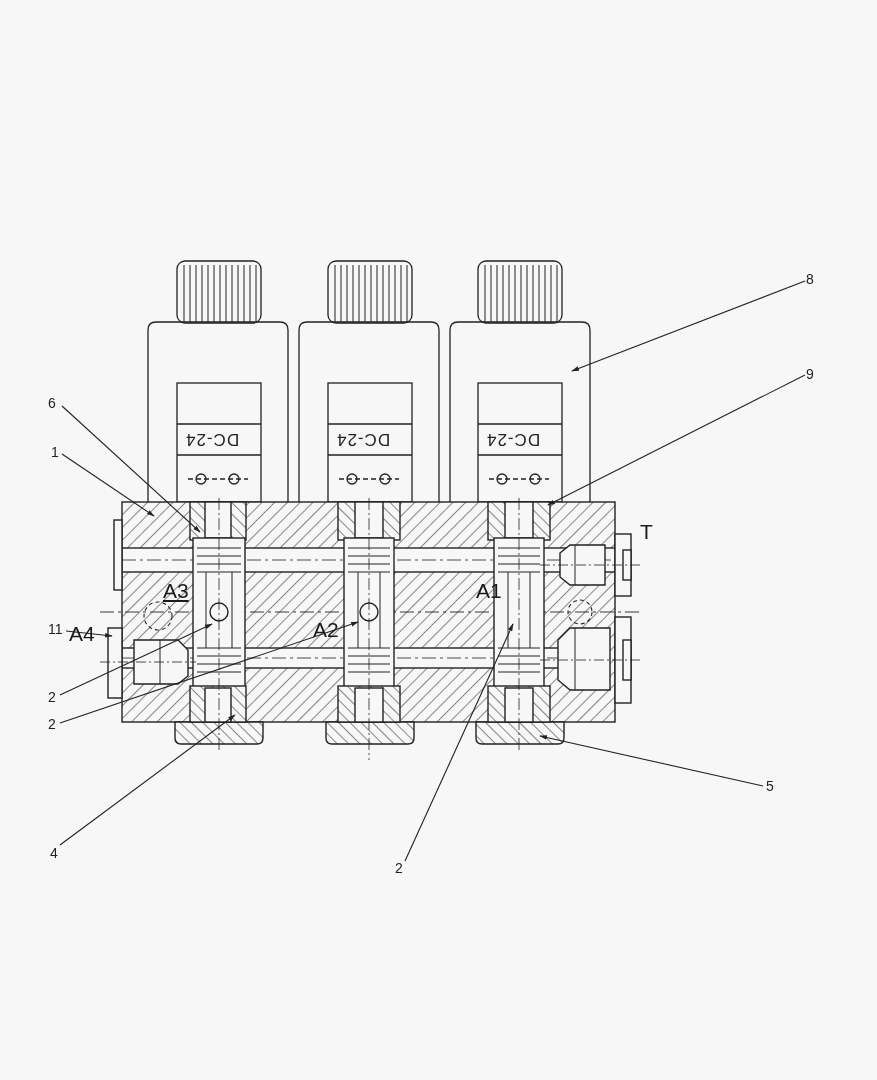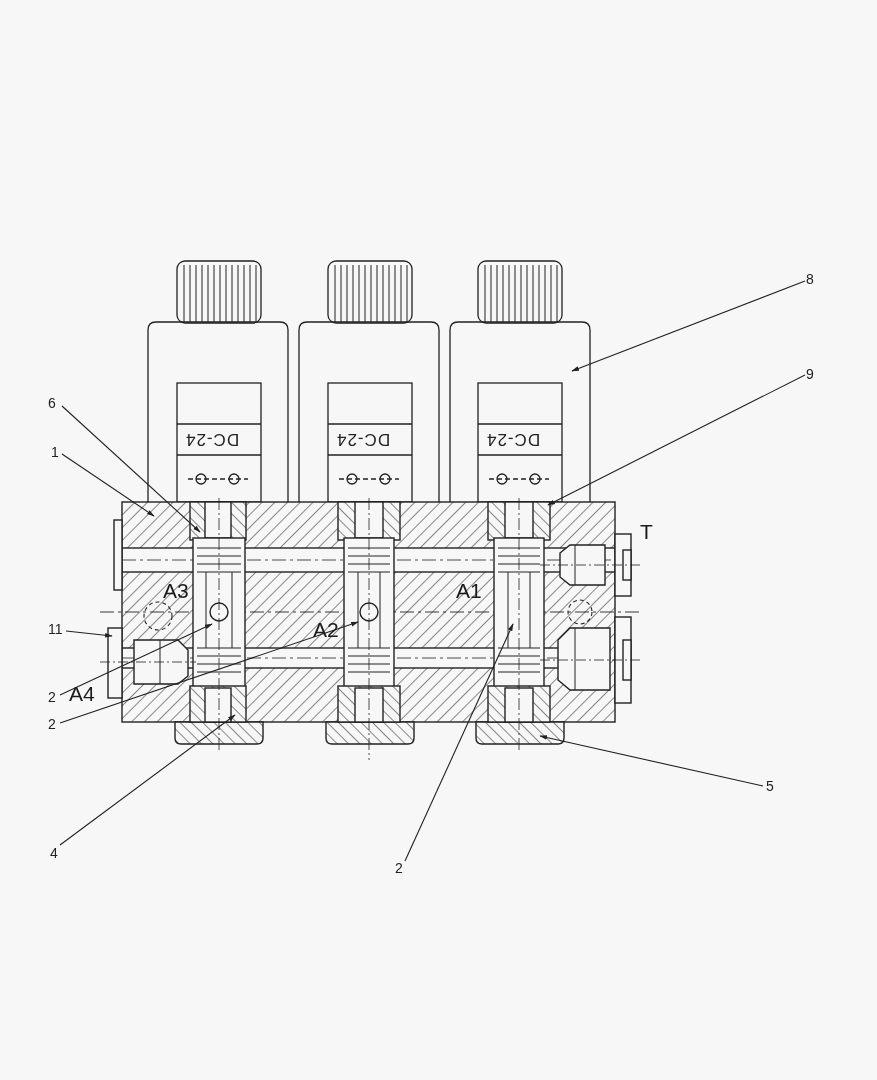--- a/index.html
+++ b/index.html
@@ -223,24 +223,24 @@
     <line x1="60" y1="845" x2="235" y2="715" marker-end="url(#arrow)"></line>
     <line x1="405" y1="861" x2="513" y2="624" marker-end="url(#arrow)"></line>
     <line x1="763" y1="786" x2="540" y2="736" marker-end="url(#arrow)"></line>
   </g>
 </svg>
 
 <div class="coil-text" style="left:185px; top:431px;">DC-24</div>
 <div class="coil-text" style="left:336px; top:431px;">DC-24</div>
 <div class="coil-text" style="left:486px; top:431px;">DC-24</div>
 
-<div class="port-label" style="left:163px; top:580px;">A3</div>
+<div class="port-label" style="left:163px; top:580px;text-decoration:underline;">A3</div>
 <div class="port-label" style="left:313px; top:580px;margin-top:39px;">A2</div>
-<div class="port-label" style="left:456px; top:580px;">A1</div>
-<div class="port-label" style="left:69px; top:683px;">A4</div>
+<div class="port-label" style="left:476px; top:580px;">A1</div>
+<div class="port-label" style="left:69px; top:623px;">A4</div>
 <div class="port-label" style="left:640px; top:521px;">T</div>
 
 <div class="callout-num" style="left:48px; top:396px;">6</div>
 <div class="callout-num" style="left:51px; top:445px;">1</div>
 <div class="callout-num" style="left:806px; top:272px;">8</div>
 <div class="callout-num" style="left:806px; top:367px;">9</div>
 <div class="callout-num" style="left:48px; top:622px;">11</div>
 <div class="callout-num" style="left:48px; top:690px;">2</div>
 <div class="callout-num" style="left:48px; top:717px;">2</div>
 <div class="callout-num" style="left:50px; top:846px;">4</div>

